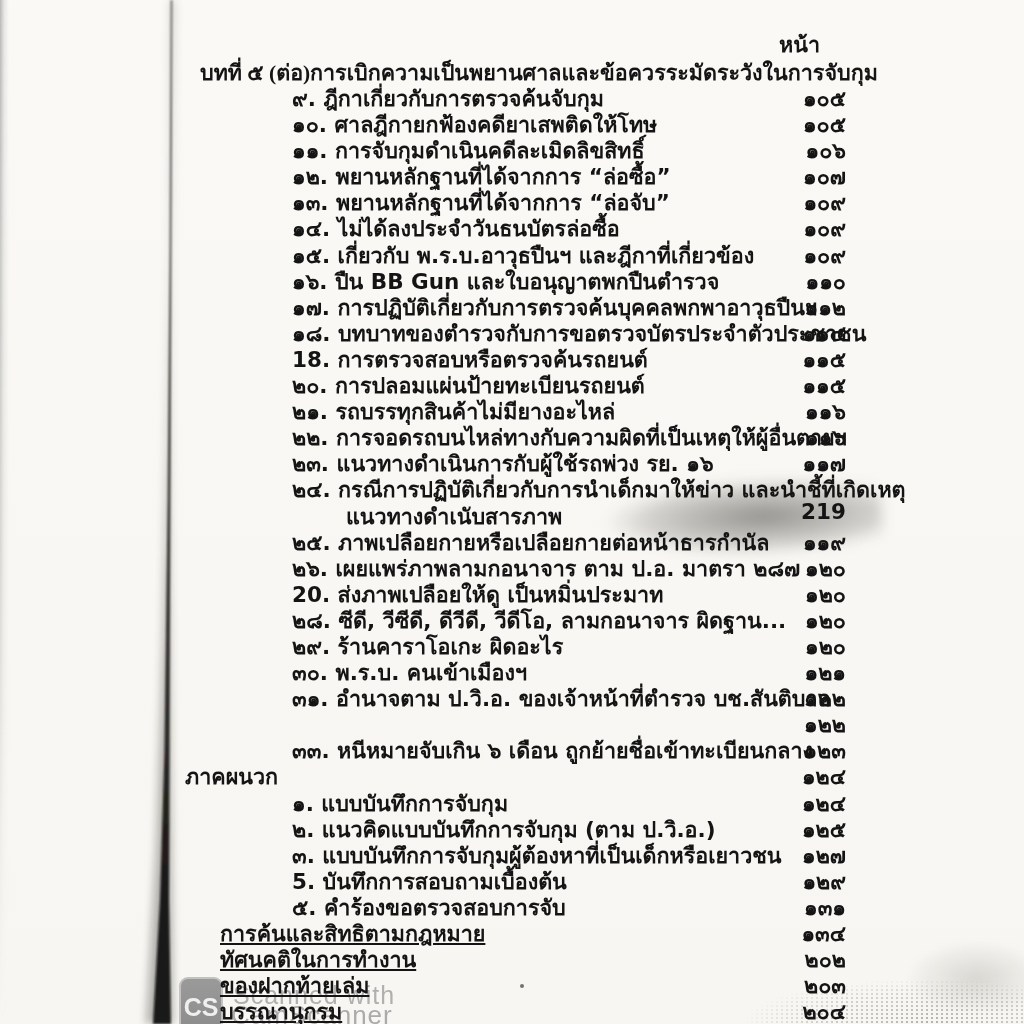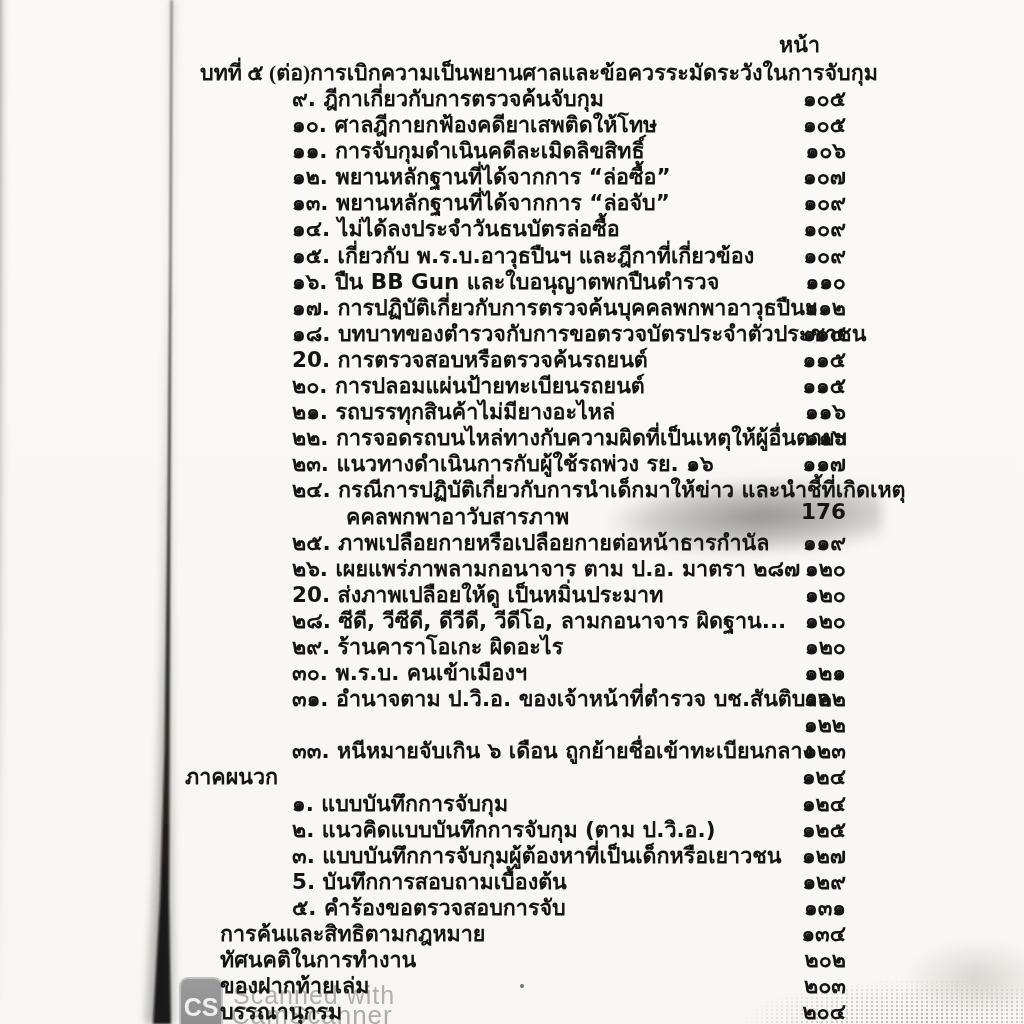--- a/index.html
+++ b/index.html
@@ -64,21 +64,21 @@
   }
   .chapter-line { position: absolute; top: 55px; left: 0; right: 0; height: 27px; z-index: 3; }
   .chapter-line .chap-label { position: absolute; left: 200px; font-family: Liberation Serif, serif; }
   .chapter-line .chap-title { position: absolute; left: 310px; }
 
   .rows { position: absolute; top: 81px; left: 0; right: 0; z-index: 3; }
   .row { position: relative; height: 26.1px; }
   .row .t { position: absolute; top: 0; }
   .row .p { position: absolute; top: 0; right: 178px; }
   .ind-s .t { left: 185px; }   
-  .ind-b .t { left: 220px; }   
+  .ind-b .t { left: 220px; text-decoration: underline; }   
   .ind-i .t { left: 292px; }   
   .ind-c .t { left: 346px; }   
 
   
   .wm { position: absolute; z-index: 2; }
   .wm-logo {
     left: 179px; top: 977px; width: 44px; height: 60px;
     background: linear-gradient(180deg, #9a9a9a, #8b8b8b);
     border: 2px solid #c2c2c2;
     border-radius: 9px;
@@ -173,21 +173,21 @@
       </div>
     <div class="row ind-i">
         <span class="t txt">๑๗. การปฏิบัติเกี่ยวกับการตรวจค้นบุคคลพกพาอาวุธปืนฯ</span>
         <span class="p txt">๑๑๒</span>
       </div>
     <div class="row ind-i">
         <span class="t txt">๑๘. บทบาทของตำรวจกับการขอตรวจบัตรประจำตัวประชาชน</span>
         <span class="p txt">๑๑๔</span>
       </div>
     <div class="row ind-i">
-        <span class="t txt">20. การตรวจสอบหรือตรวจค้นรถยนต์</span>
+        <span class="t txt">18. การตรวจสอบหรือตรวจค้นรถยนต์</span>
         <span class="p txt">๑๑๕</span>
       </div>
     <div class="row ind-i">
         <span class="t txt">๒๐. การปลอมแผ่นป้ายทะเบียนรถยนต์</span>
         <span class="p txt">๑๑๕</span>
       </div>
     <div class="row ind-i">
         <span class="t txt">๒๑. รถบรรทุกสินค้าไม่มียางอะไหล่</span>
         <span class="p txt">๑๑๖</span>
       </div>
@@ -197,22 +197,22 @@
       </div>
     <div class="row ind-i">
         <span class="t txt">๒๓. แนวทางดำเนินการกับผู้ใช้รถพ่วง รย. ๑๖</span>
         <span class="p txt">๑๑๗</span>
       </div>
     <div class="row ind-i">
         <span class="t txt">๒๔. กรณีการปฏิบัติเกี่ยวกับการนำเด็กมาให้ข่าว และนำชี้ที่เกิดเหตุ</span>
         <span class="p txt"></span>
       </div>
     <div class="row ind-c">
-        <span class="t txt">คคลพกพาอาวับสารภาพ</span>
-        <span class="p txt">176</span>
+        <span class="t txt">แนวทางดำเนับสารภาพ</span>
+        <span class="p txt">219</span>
       </div>
     <div class="row ind-i">
         <span class="t txt">๒๕. ภาพเปลือยกายหรือเปลือยกายต่อหน้าธารกำนัล</span>
         <span class="p txt">๑๑๙</span>
       </div>
     <div class="row ind-i">
         <span class="t txt">๒๖. เผยแพร่ภาพลามกอนาจาร ตาม ป.อ. มาตรา ๒๘๗</span>
         <span class="p txt">๑๒๐</span>
       </div>
     <div class="row ind-i">

